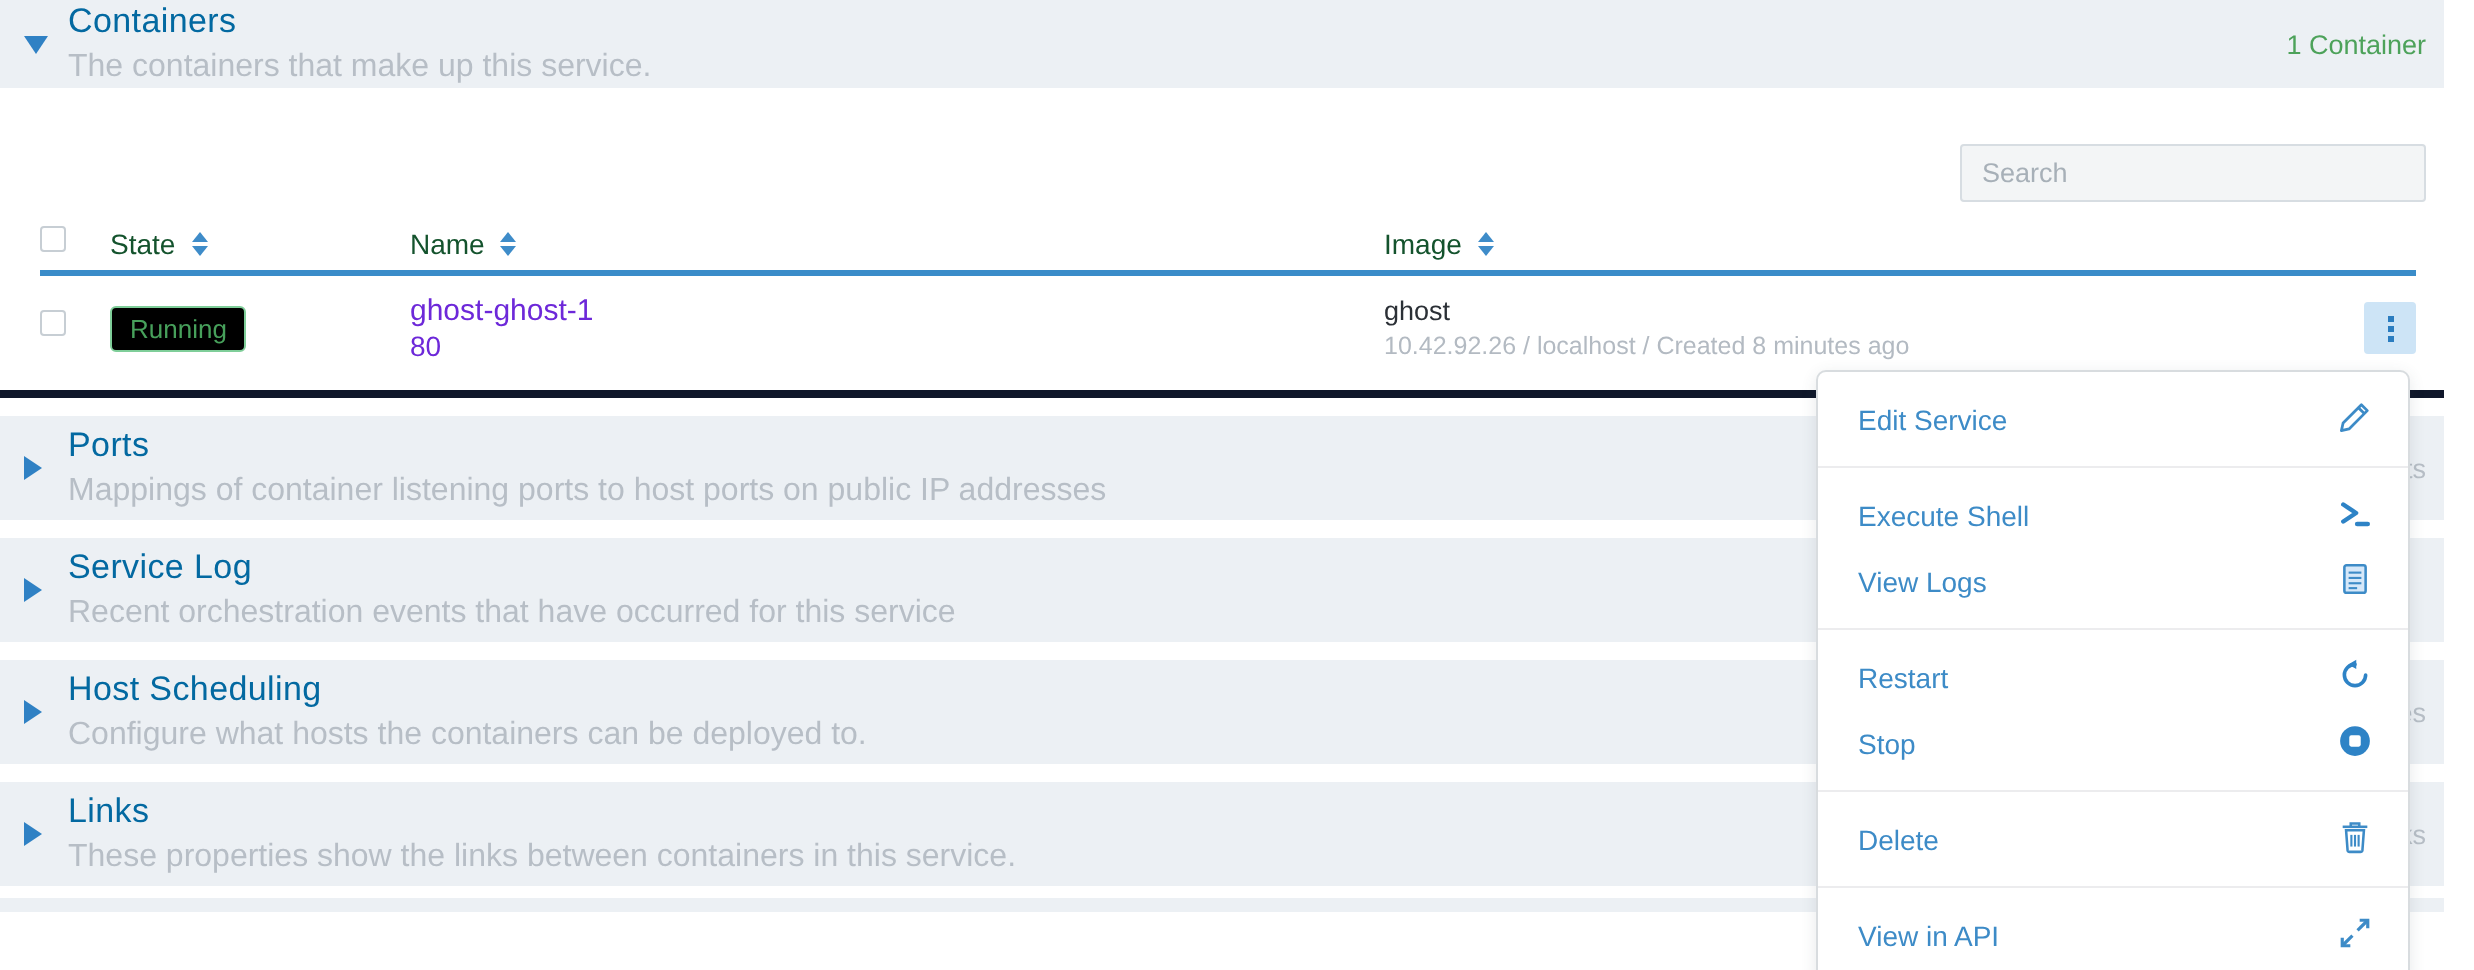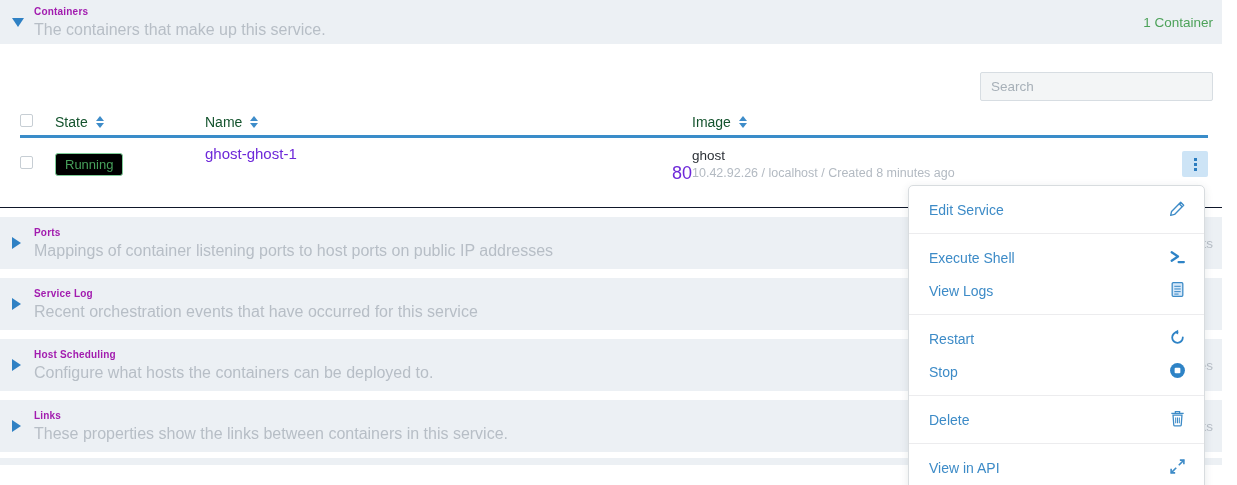--- a/index.html
+++ b/index.html
@@ -5,49 +5,49 @@
   * { margin:0; padding:0; box-sizing:border-box; }
   html,body { background:#fff; }
   body { font-family:"Liberation Sans","DejaVu Sans",sans-serif; }
   .page { position:relative; width:1237px; height:485px; overflow:hidden; background:#fff; }
 
   
   .bar { width:1222px; background:#ecf0f4; display:flex; align-items:center; padding-left:12px; }
   .bar .tri-wrap { width:22px; flex:0 0 22px; display:flex; }
   .tri-down { width:0; height:0; border-left:6px solid transparent; border-right:6px solid transparent; border-top:9px solid #2f81c4; }
   .tri-right { width:0; height:0; border-top:6px solid transparent; border-bottom:6px solid transparent; border-left:9px solid #2f81c4; }
-  .titles h2 { font-size:10px; font-weight:700; color:#a21caf; letter-spacing:.2px; }
+  .titles h2 { font-size:17px; font-weight:400; color:#0369a1; letter-spacing:.2px; }
   .titles p { font-size:16px; color:#b7bec6; margin-top:4px; }
   .bar .right-txt { margin-left:auto; padding-right:9px; font-size:13.5px; color:#b7bec6;text-align:right; }
   .head-containers { height:44px; }
   .head-containers .right-txt { color:#4da25a; }
   .collapsed { height:52px; margin-top:9px; }
   .partial { height:7px; margin-top:6px; }
 
   
-  .sec-body { width:1222px; background:#fff; border-bottom:1px solid #0f172a; padding-bottom:17px; }
+  .sec-body { width:1222px; background:#fff; border-bottom:4px solid #0f172a; padding-bottom:5px; }
   .search-row { display:flex; justify-content:flex-end; padding:28px 9px 7px 0; }
   .search { width:233px; height:29px; background:#f3f5f6; border:1px solid #d7dde2; border-radius:2px; font-size:13.5px; color:#4a5158; padding:0 10px; outline:none; font-family:inherit; }
   .search::placeholder { color:#a7b0b8; }
 
   .tbl { margin:0 14px 0 20px; }
   .row-grid { display:grid; grid-template-columns:35px 150px 487px 1fr 56px; align-items:center; }
   .thead { height:30px; border-bottom:3px solid #3a8cc9; }
   .th { display:flex; align-items:center; font-size:14px; color:#14532d; }
   .sort { display:inline-flex; flex-direction:column; gap:2px; margin-left:8px; }
   .sort i { width:0; height:0; border-left:4px solid transparent; border-right:4px solid transparent; }
   .sort .up { border-bottom:5px solid #3e8cc9; }
   .sort .down { border-top:5px solid #3e8cc9; }
   .checkbox { width:13px; height:13px; border:1px solid #c7ced4; border-radius:2px; background:#fff; display:inline-block; cursor:pointer; }
 
   .trow { min-height:52px; }
   .badge { display:inline-block; font-size:13px; color:#47a05b; background:#000000; border:1px solid #7fce99; border-radius:3px; padding:3px 9px; }
   .name-cell a { display:block; text-decoration:none; color:#6d28d9; }
   .name-link { font-size:15px; }
-  .port-link { font-size:18px; margin-top:1px;text-align:right; }
+  .port-link { font-size:14px; margin-top:1px; }
   .img-main { font-size:13.5px; color:#2b3036; }
   .img-sub { font-size:12.5px; color:#b3bac2; margin-top:3px; }
   .actions { display:flex; justify-content:flex-end; }
   .dots { width:26px; height:26px; background:#cde4f6; border:0; border-radius:2px; display:flex; flex-direction:column; align-items:center; justify-content:center; gap:2px; cursor:pointer; }
   .dots i { width:3px; height:3px; background:#2b7dc0; display:block; }
 
   
   .menu { position:absolute; left:908px; top:185px; width:297px; background:#fff; border:1px solid #d8dcdf; border-radius:5px; box-shadow:0 2px 8px rgba(60,70,80,.12); z-index:10; }
   .mgroup { padding:7px 0; }
   .menu hr { border:0; border-top:1px solid #ececee; }

